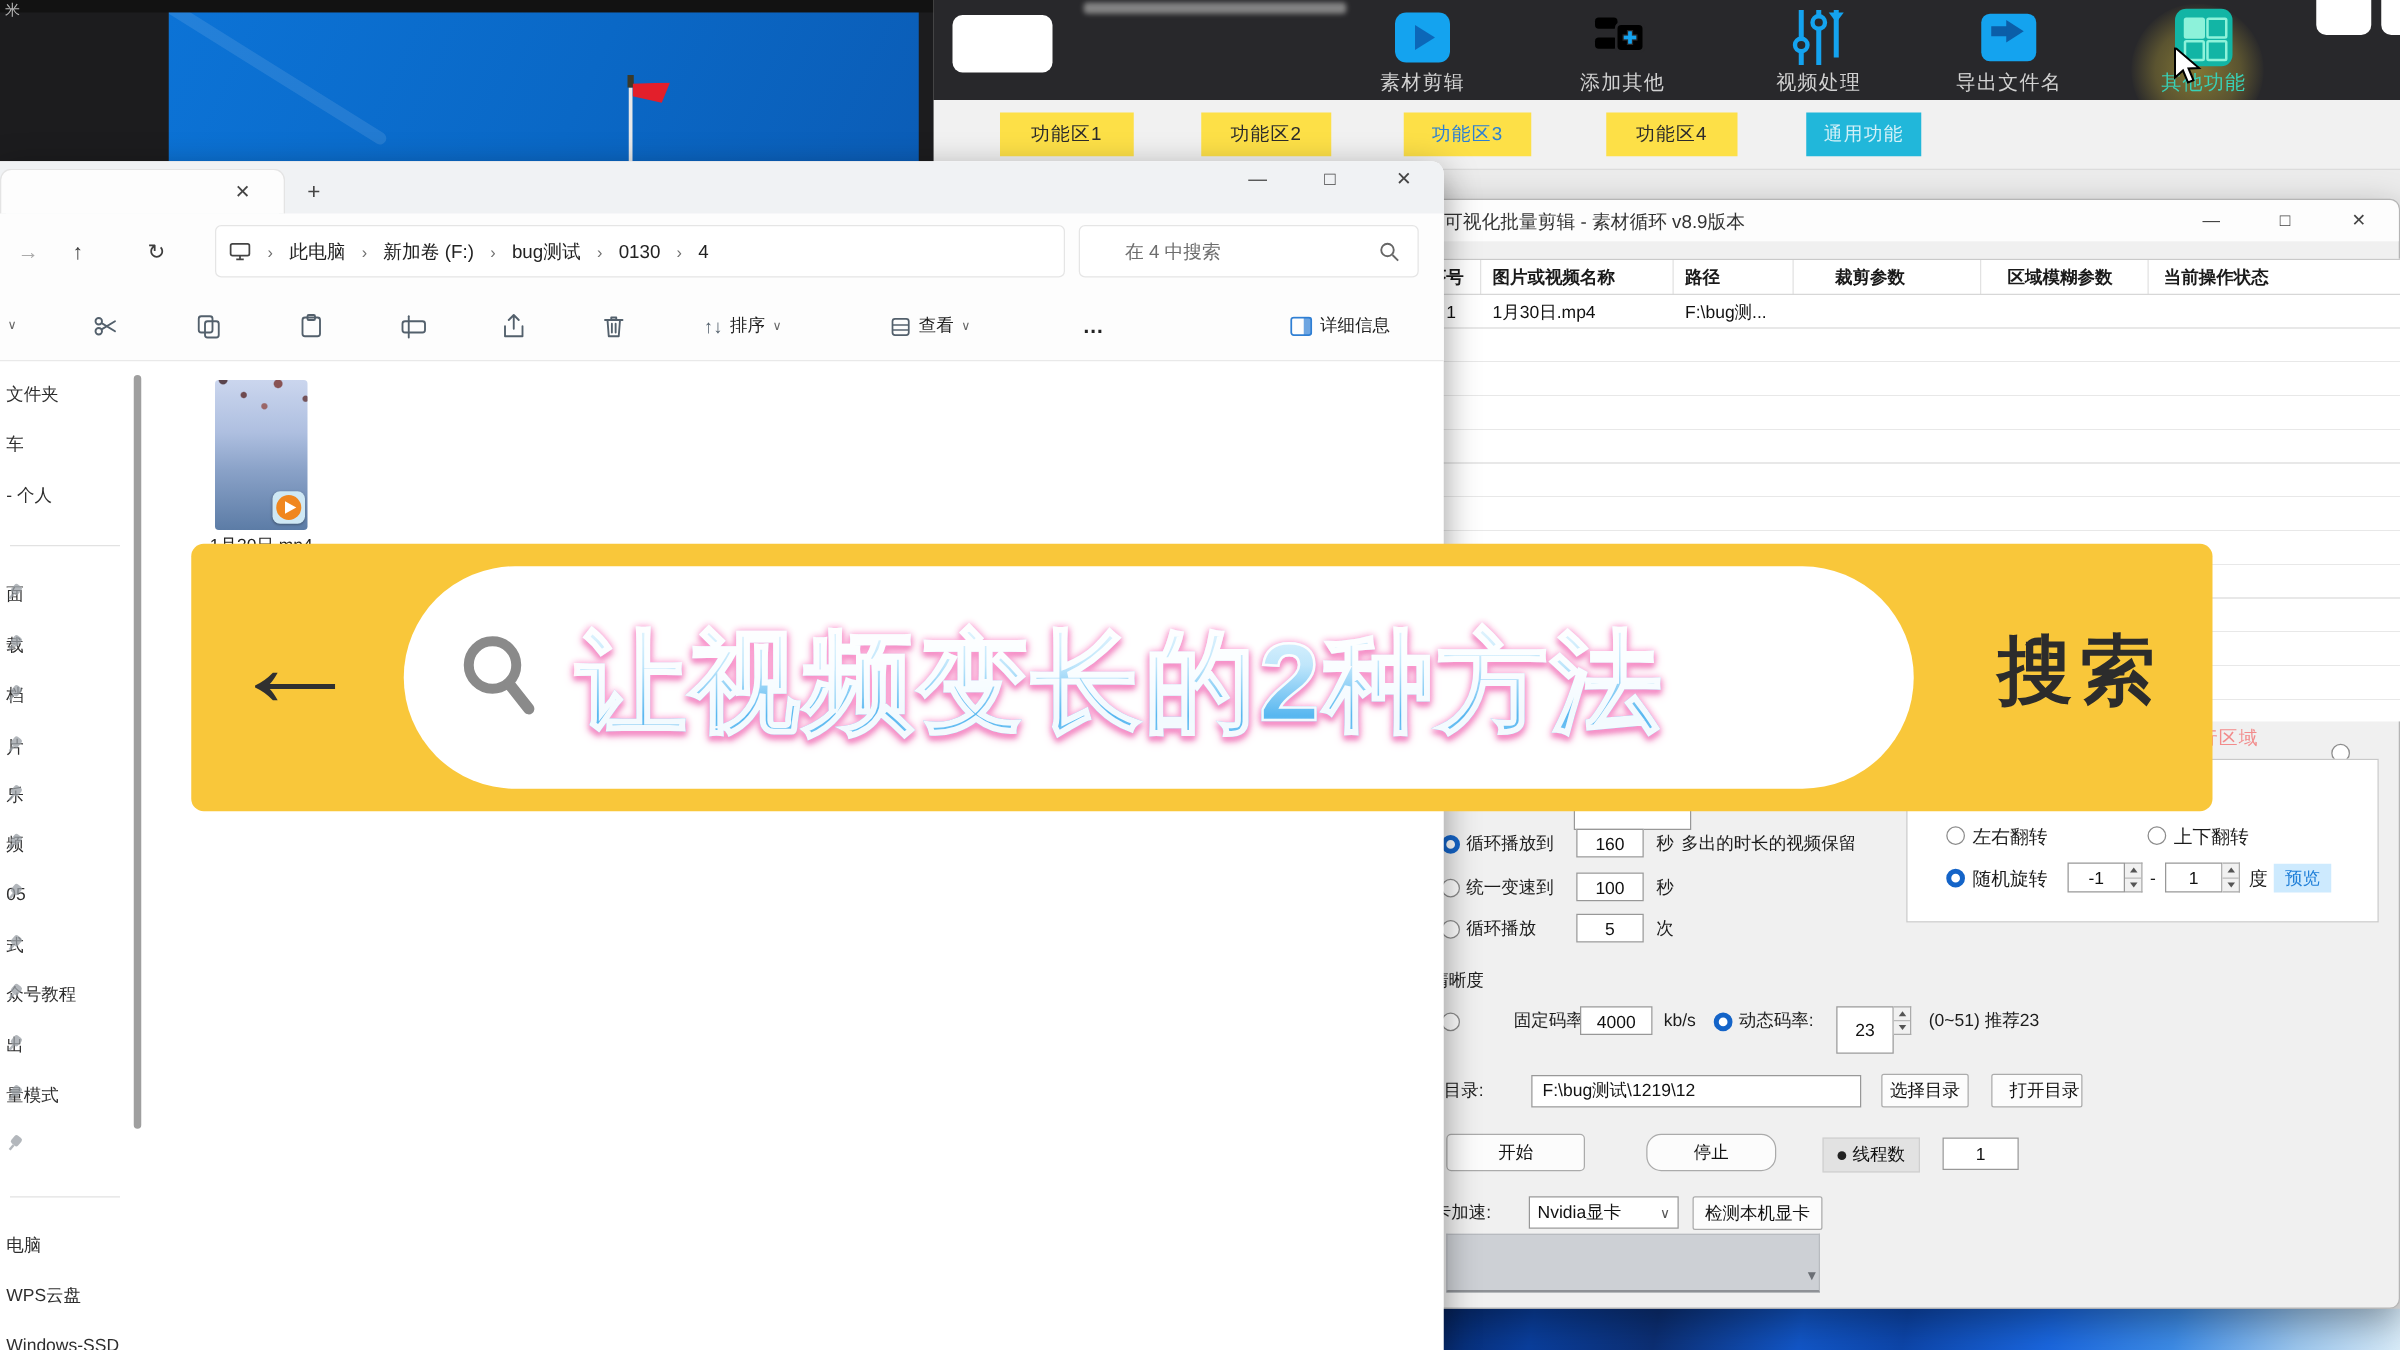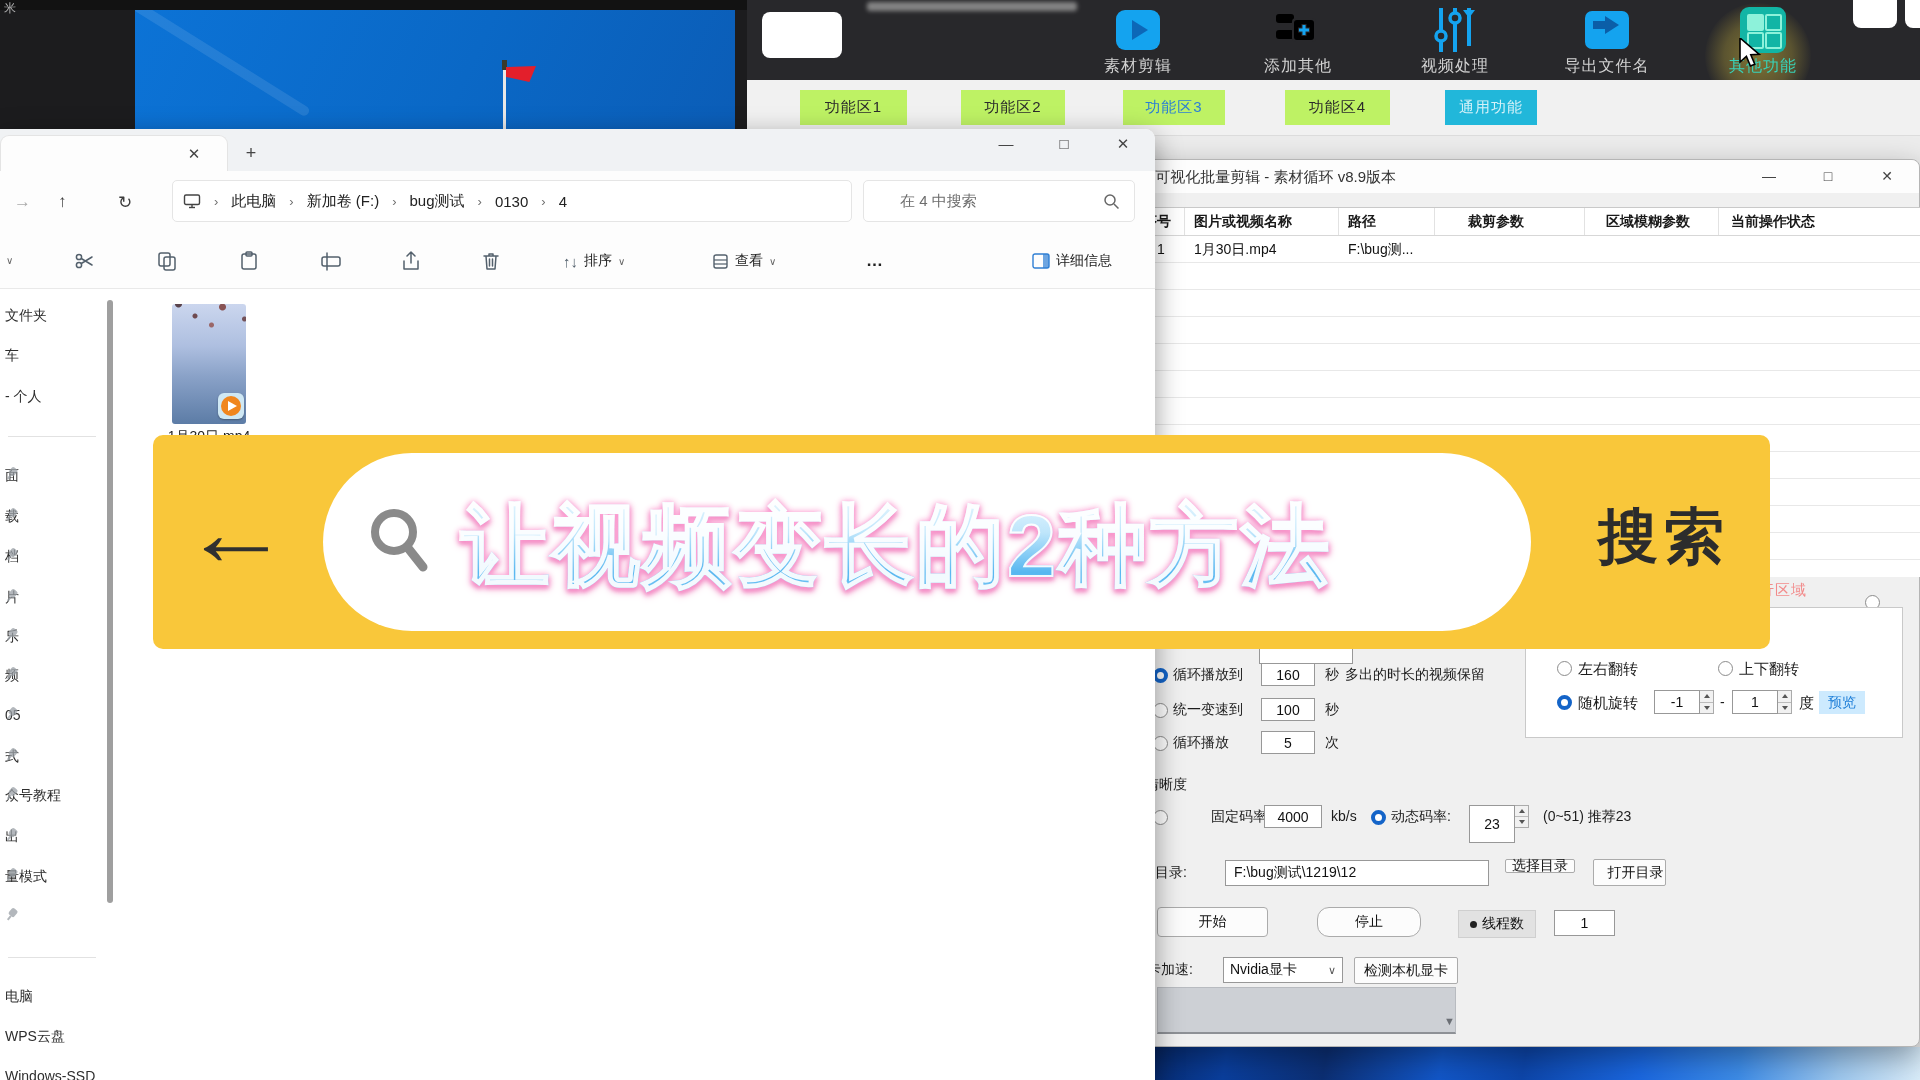--- a/index.html
+++ b/index.html
@@ -43,21 +43,21 @@
   .icSliders circle{fill:#28282b;stroke:#14a3ef;stroke-width:3.5;}
   .icAdd path{fill:#14a3ef;}
   .icExport{position:absolute;left:2px;top:5px;width:44px;height:38px;background:#14a3ef;border-radius:7px;}
   .icExport:before{content:"";position:absolute;left:8px;top:10px;width:14px;height:8px;background:#0b5ea8;}
   .icExport:after{content:"";position:absolute;left:20px;top:5px;border-left:14px solid #0b5ea8;
     border-top:9px solid transparent;border-bottom:9px solid transparent;}
   .icOther{position:absolute;left:1px;top:1px;width:46px;height:46px;background:#12b5a5;border-radius:9px;}
   .icOther i{position:absolute;width:13px;height:13px;border:2.5px solid #8df2da;border-radius:2px;}
   .icOther i.f{background:#8df2da;}
   #funcBar{left:0;top:80px;width:1173px;height:55px;background:#f1f1f1;border-bottom:1px solid #dcdcdc;}
-  .funcBtn{top:10px;height:35px;background:#bef264;color:#2b2b2b;font-size:15px;
+  .funcBtn{top:10px;height:35px;background:#fde047;color:#2b2b2b;font-size:15px;
     display:flex;align-items:center;justify-content:center;letter-spacing:1px;}
   .funcBtn.blue{color:#2b7fd4;}
   .funcBtn.primary{background:#21b7da;color:#d4f1f8;}
   .whiteBlob{top:-8px;height:36px;background:#fff;border-radius:8px;}
 
   
   #clipWin{left:1130px;top:159px;width:790px;height:888px;background:#f0f0f0;z-index:3;
     border:1px solid #b5b5b5;border-radius:8px;box-shadow:0 10px 30px rgba(0,0,0,.35);box-sizing:border-box;}
   #clipTitlebar{left:0;top:0;width:100%;height:33px;background:#fdfdfd;border-radius:8px 8px 0 0;}
   #clipTitle{left:10px;top:8px;font-size:15px;color:#333;}
@@ -334,21 +334,21 @@
     <div class="slabel abs" style="left:260px;top:648px;">动态码率:</div>
     <input class="tin abs" style="left: 338px; top: 645px; width: 46px; height: 38px;" readonly="" value="23">
     <span class="spin abs" style="left:384px;top:645px;height:23px;">
         <b class="up"></b>
         <b class="dn"></b>
       </span>
     <div class="slabel abs" style="left:412px;top:648px;">(0~51) 推荐23</div>
 
     <div class="slabel abs" style="left:-4px;top:704px;">保存目录:</div>
     <input class="tin abs" style="left: 94px; top: 700px; width: 264px; height: 26px; text-align: left; padding-left: 8px;" readonly="" value="F:\bug测试\1219\12">
-    <div class="wbtn abs" style="left:374px;top:699px;width:70px;height:14px;">选择目录</div>
+    <div class="wbtn abs" style="left:374px;top:699px;width:70px;height:27px;">选择目录</div>
     <div class="wbtn abs" style="left:462px;top:699px;width:73px;height:27px;padding-left:12px;">打开目录</div>
 
     <div class="wbtn abs" style="left:26px;top:747px;width:111px;height:30px;border-radius:4px;">开始</div>
     <div class="wbtn abs" style="left:186px;top:747px;width:104px;height:30px;border-radius:12px;">停止</div>
     <div class="chip abs">
       <span class="dot"></span>
       <span>线程数</span>
     </div>
     <input class="tin abs" style="left: 423px; top: 750px; width: 61px; height: 26px;" readonly="" value="1">
 

